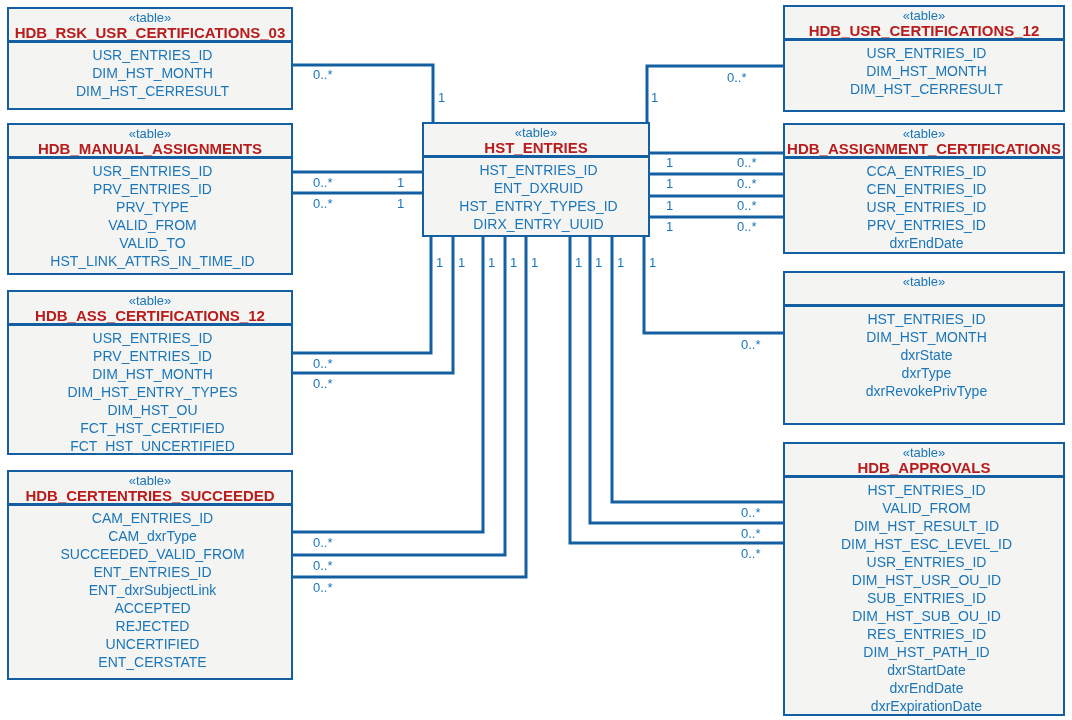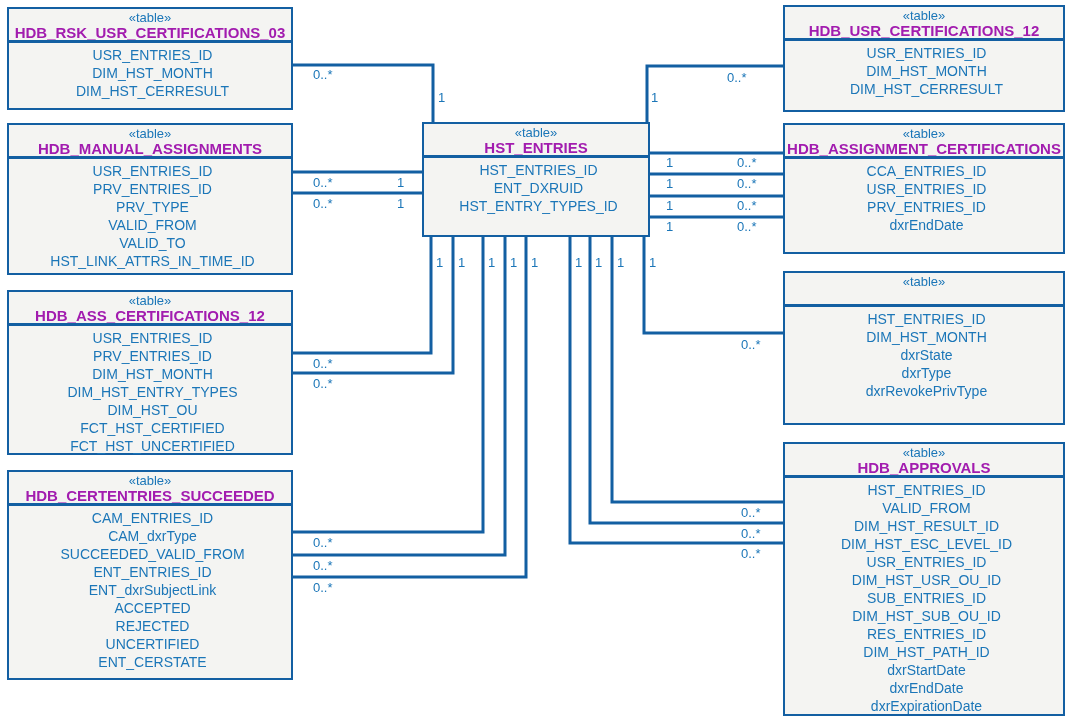--- a/index.html
+++ b/index.html
@@ -14,21 +14,21 @@
   }
   .tbl {
     position:absolute; box-sizing:border-box; z-index:2;
     background:#f4f4f2; border:2px solid #135fa2;
   }
   .tbl-hdr {
     box-sizing:border-box; height:34px; border-bottom:3px solid #135fa2;
     text-align:center; padding-top:2px; overflow:hidden;
   }
   .stereo { font-size:13px; color:#1b76b8; line-height:14px; }
-  .tname  { font-size:15px; font-weight:bold; color:#a21caf; line-height:16px; white-space:nowrap; }
+  .tname  { font-size:15px; font-weight:bold; color:#b91c1c; line-height:16px; white-space:nowrap; }
   .tbl-body { padding:3px 0 0 5px; overflow:hidden; }
   .col-row {
     font-size:14px; line-height:18px; color:#1b76b8; white-space:nowrap;text-align:center;
   }
 </style>
 </head>
 <body>
 
 <div class="canvas">
 
@@ -149,20 +149,21 @@
 
   <div class="tbl" style="left: 422px; top: 122px; width: 228px; height: 115px;">
     <div class="tbl-hdr">
       <div class="stereo">«table»</div>
       <div class="tname">HST_ENTRIES</div>
     </div>
     <div class="tbl-body">
         <div class="col-row">HST_ENTRIES_ID</div>
         <div class="col-row">ENT_DXRUID</div>
         <div class="col-row">HST_ENTRY_TYPES_ID</div>
+        <div class="col-row">DIRX_ENTRY_UUID</div>
       </div>
   </div>
 
   <div class="tbl" style="left: 783px; top: 5px; width: 282px; height: 107px;">
     <div class="tbl-hdr">
       <div class="stereo">«table»</div>
       <div class="tname">HDB_USR_CERTIFICATIONS_12</div>
     </div>
     <div class="tbl-body">
         <div class="col-row">USR_ENTRIES_ID</div>
@@ -171,20 +172,21 @@
       </div>
   </div>
 
   <div class="tbl" style="left: 783px; top: 123px; width: 282px; height: 131px;">
     <div class="tbl-hdr">
       <div class="stereo">«table»</div>
       <div class="tname">HDB_ASSIGNMENT_CERTIFICATIONS</div>
     </div>
     <div class="tbl-body">
         <div class="col-row">CCA_ENTRIES_ID</div>
+        <div class="col-row">CEN_ENTRIES_ID</div>
         <div class="col-row">USR_ENTRIES_ID</div>
         <div class="col-row">PRV_ENTRIES_ID</div>
         <div class="col-row">dxrEndDate</div>
       </div>
   </div>
 
   <div class="tbl" style="left: 783px; top: 271px; width: 282px; height: 154px;">
     <div class="tbl-hdr">
       <div class="stereo">«table»</div>
     </div>

